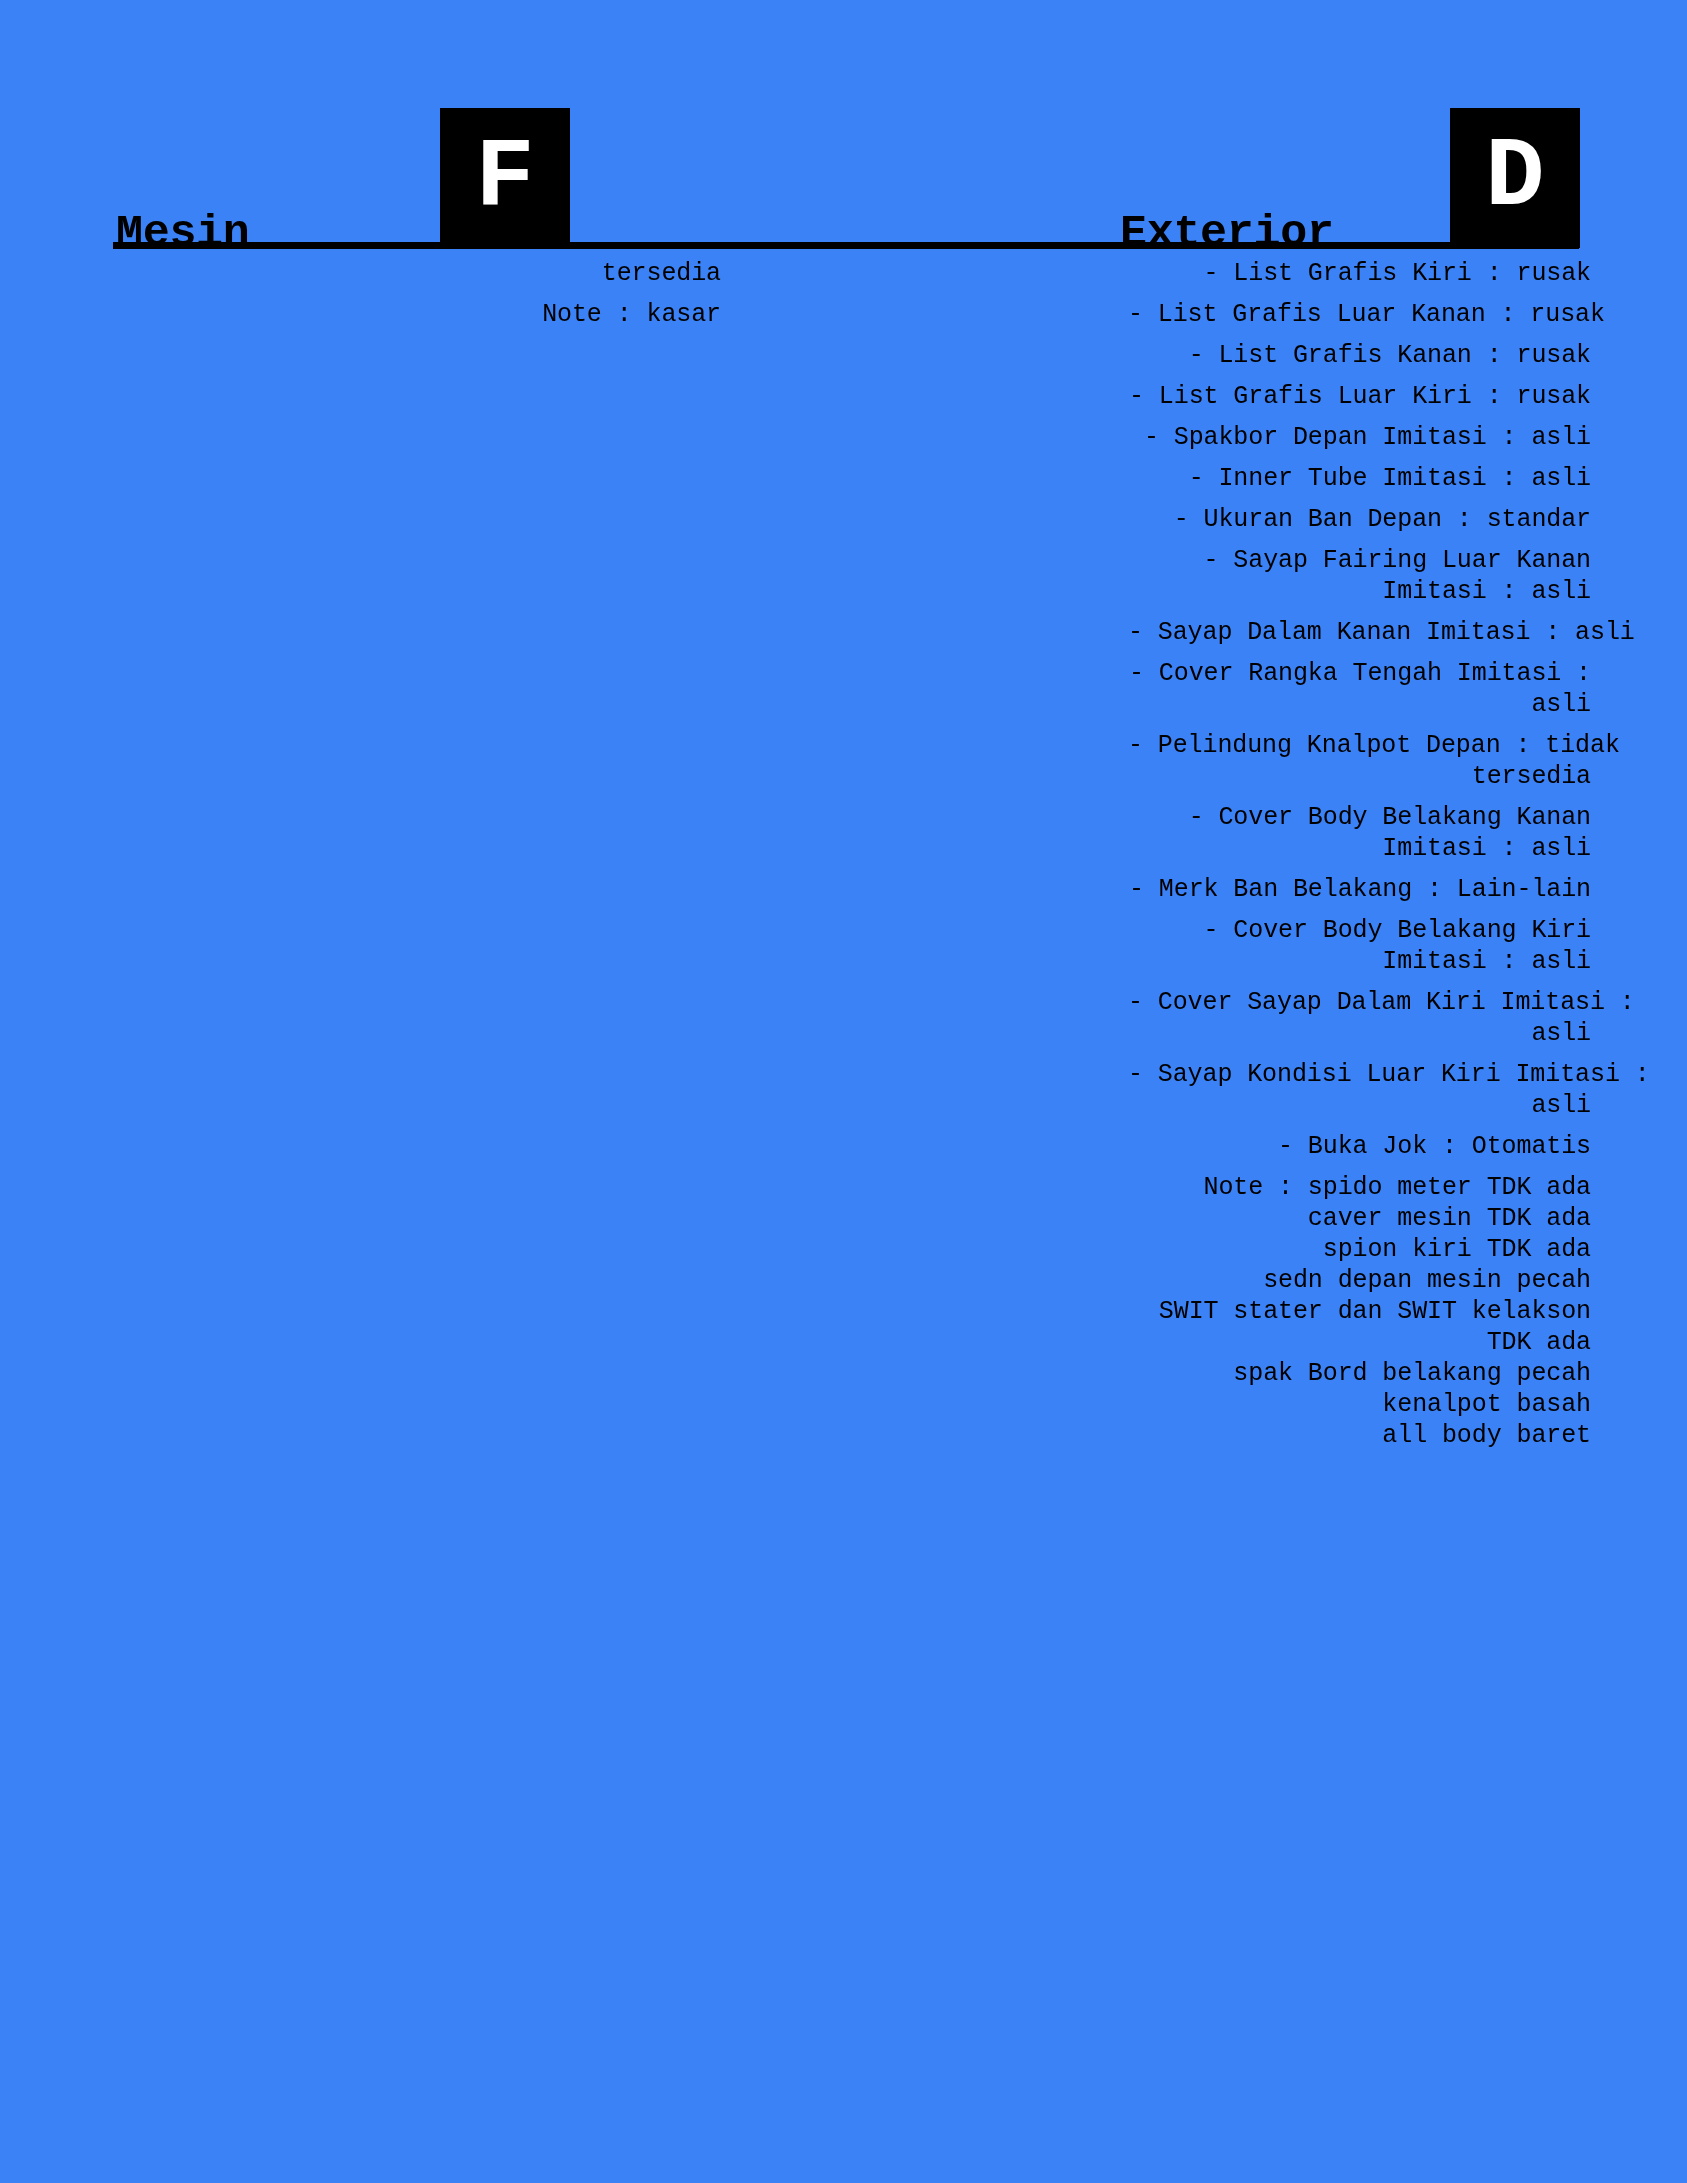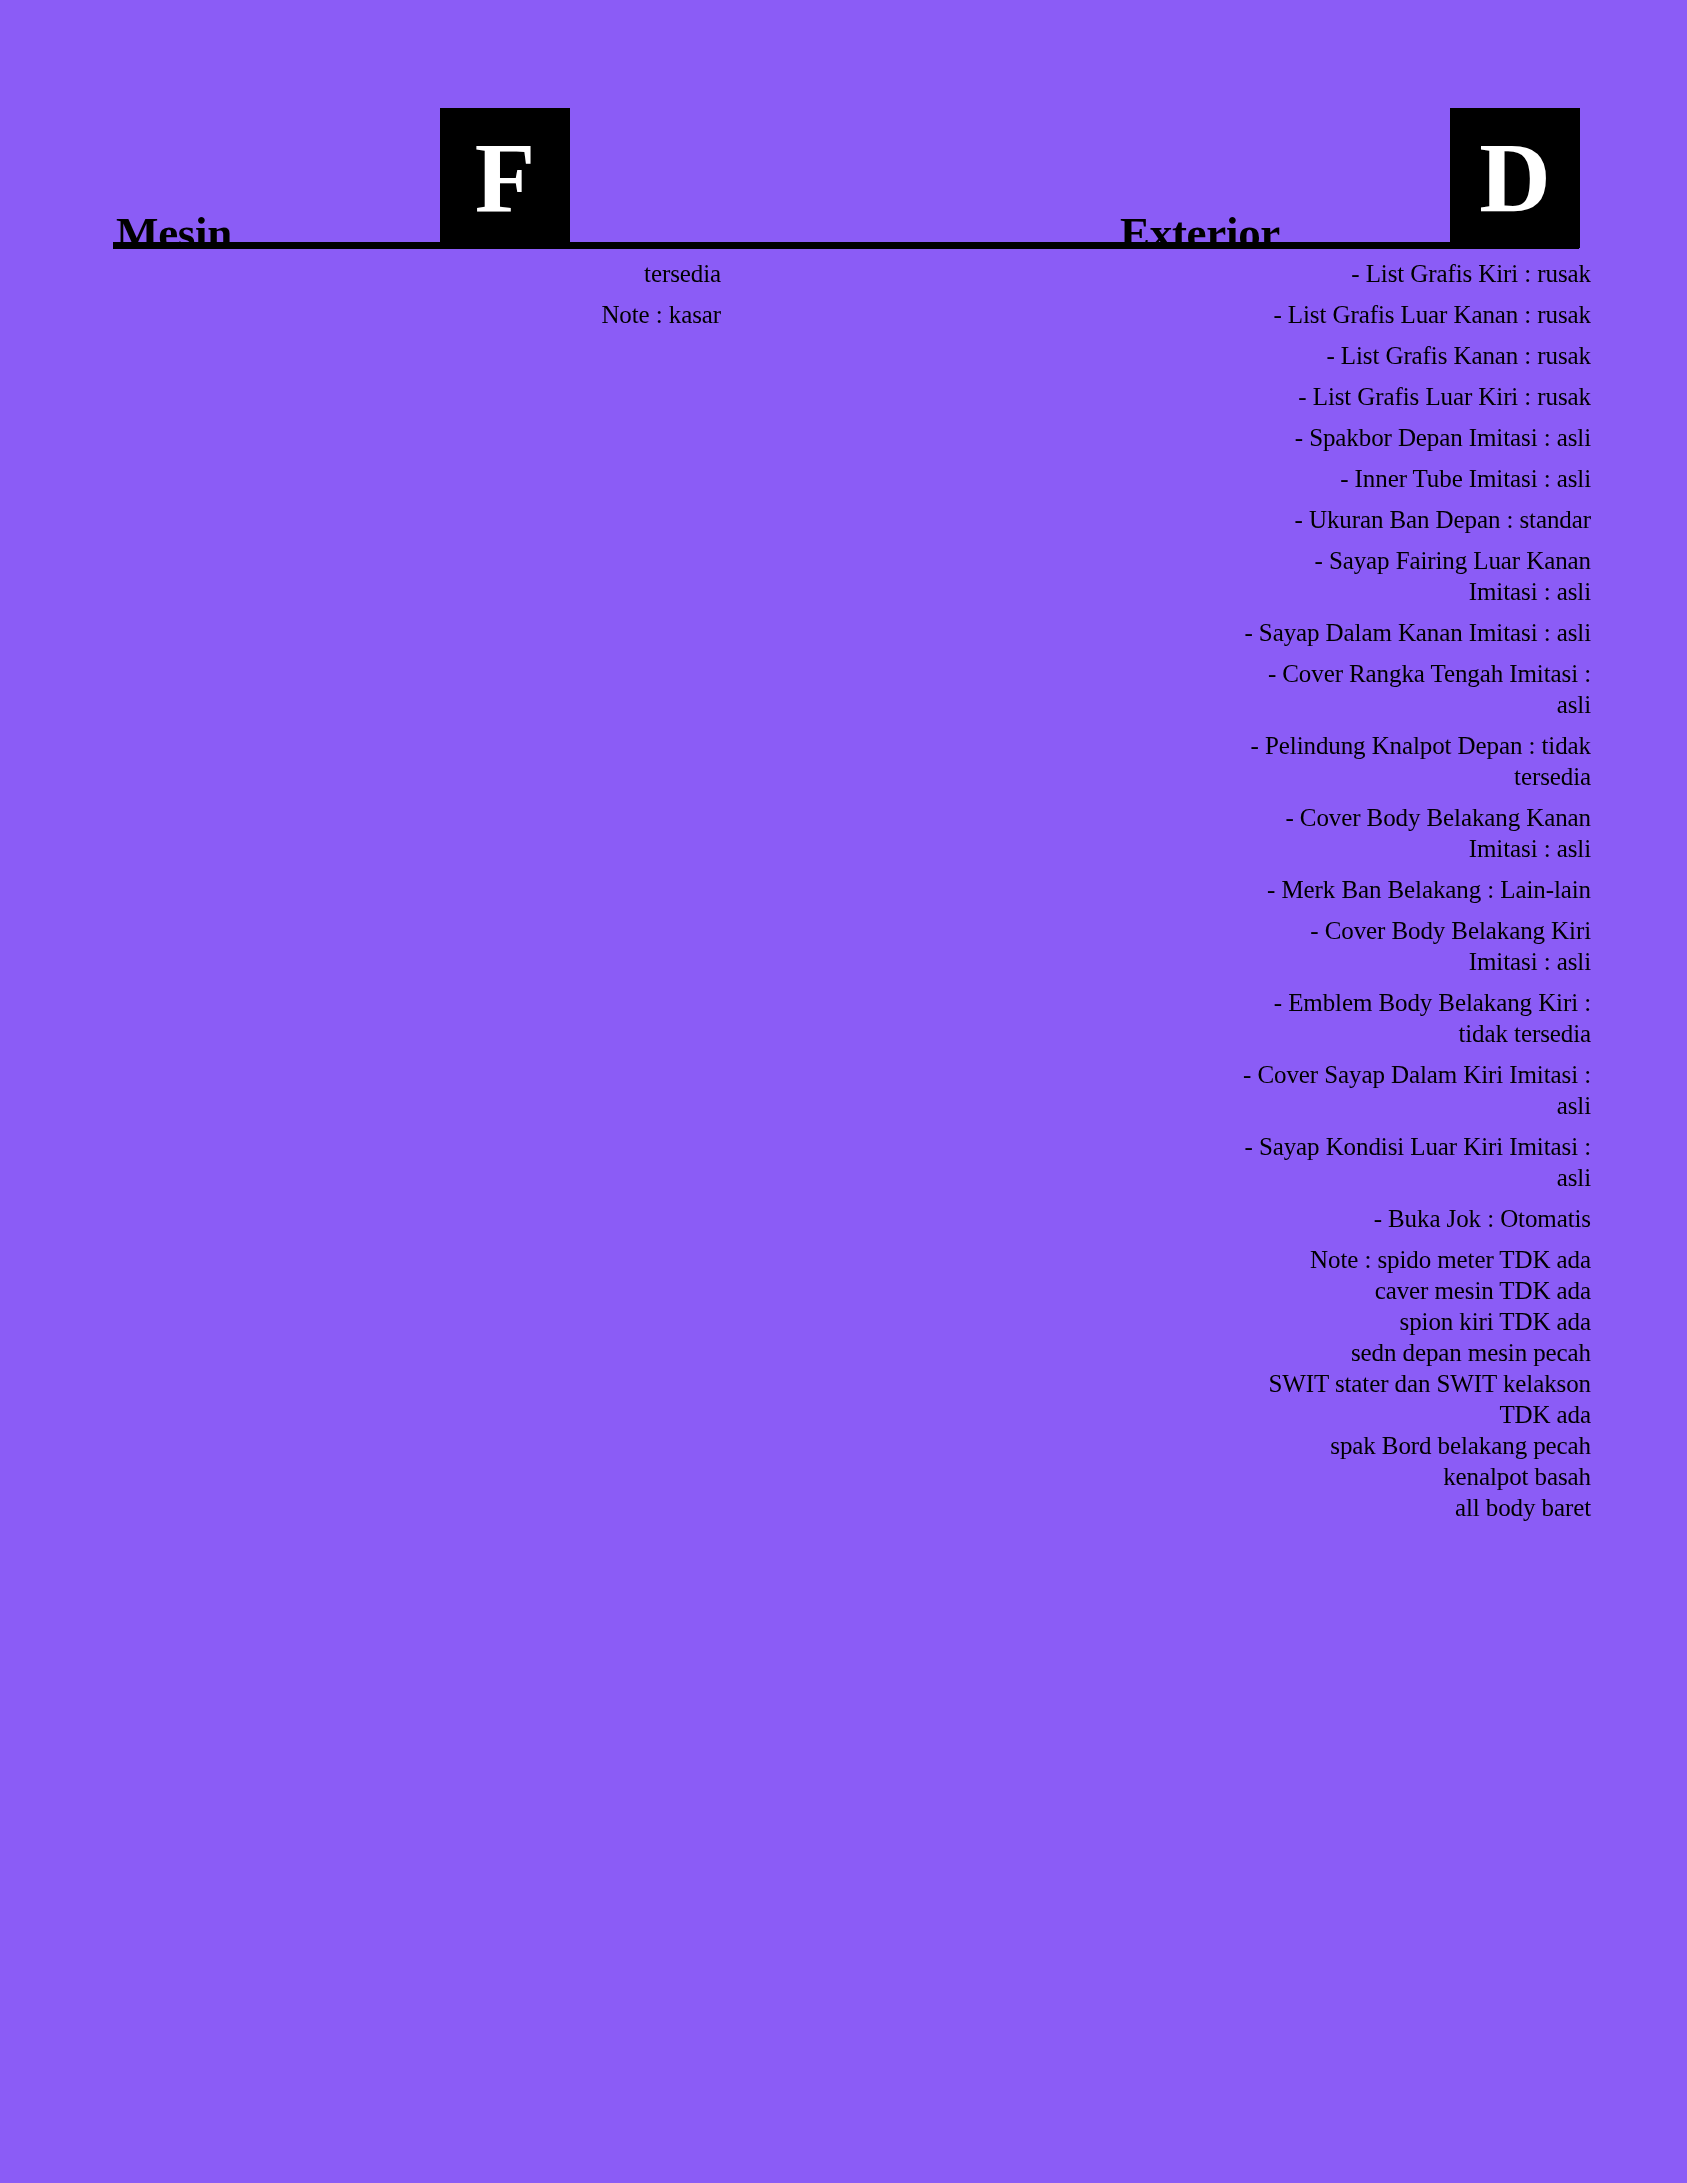--- a/index.html
+++ b/index.html
@@ -4,23 +4,23 @@
 <style>
   html, body {
     margin: 0;
     padding: 0;
     background: #ffffff;
   }
   .page {
     position: relative;
     width: 1687px;
     height: 2183px;
-    background: #8b5cf6;
+    background: #3b82f6;
     color: #000000;
-    font-family: Liberation Serif, serif;
+    font-family: Liberation Mono, monospace;
     overflow: hidden;
   }
   .header-rule {
     position: absolute;
     left: 113px;
     top: 242px;
     width: 1466px;
     height: 6.6px;
     background: #000000;
   }
@@ -129,24 +129,20 @@
         <div class="line">Imitasi : asli</div>
       </div>
       <div class="para">
         <div class="line">- Merk Ban Belakang : Lain-lain</div>
       </div>
       <div class="para">
         <div class="line">- Cover Body Belakang Kiri</div>
         <div class="line">Imitasi : asli</div>
       </div>
       <div class="para">
-        <div class="line">- Emblem Body Belakang Kiri :</div>
-        <div class="line">tidak tersedia</div>
-      </div>
-      <div class="para">
         <div class="line">- Cover Sayap Dalam Kiri Imitasi :</div>
         <div class="line">asli</div>
       </div>
       <div class="para">
         <div class="line">- Sayap Kondisi Luar Kiri Imitasi :</div>
         <div class="line">asli</div>
       </div>
       <div class="para">
         <div class="line">- Buka Jok : Otomatis</div>
       </div>

